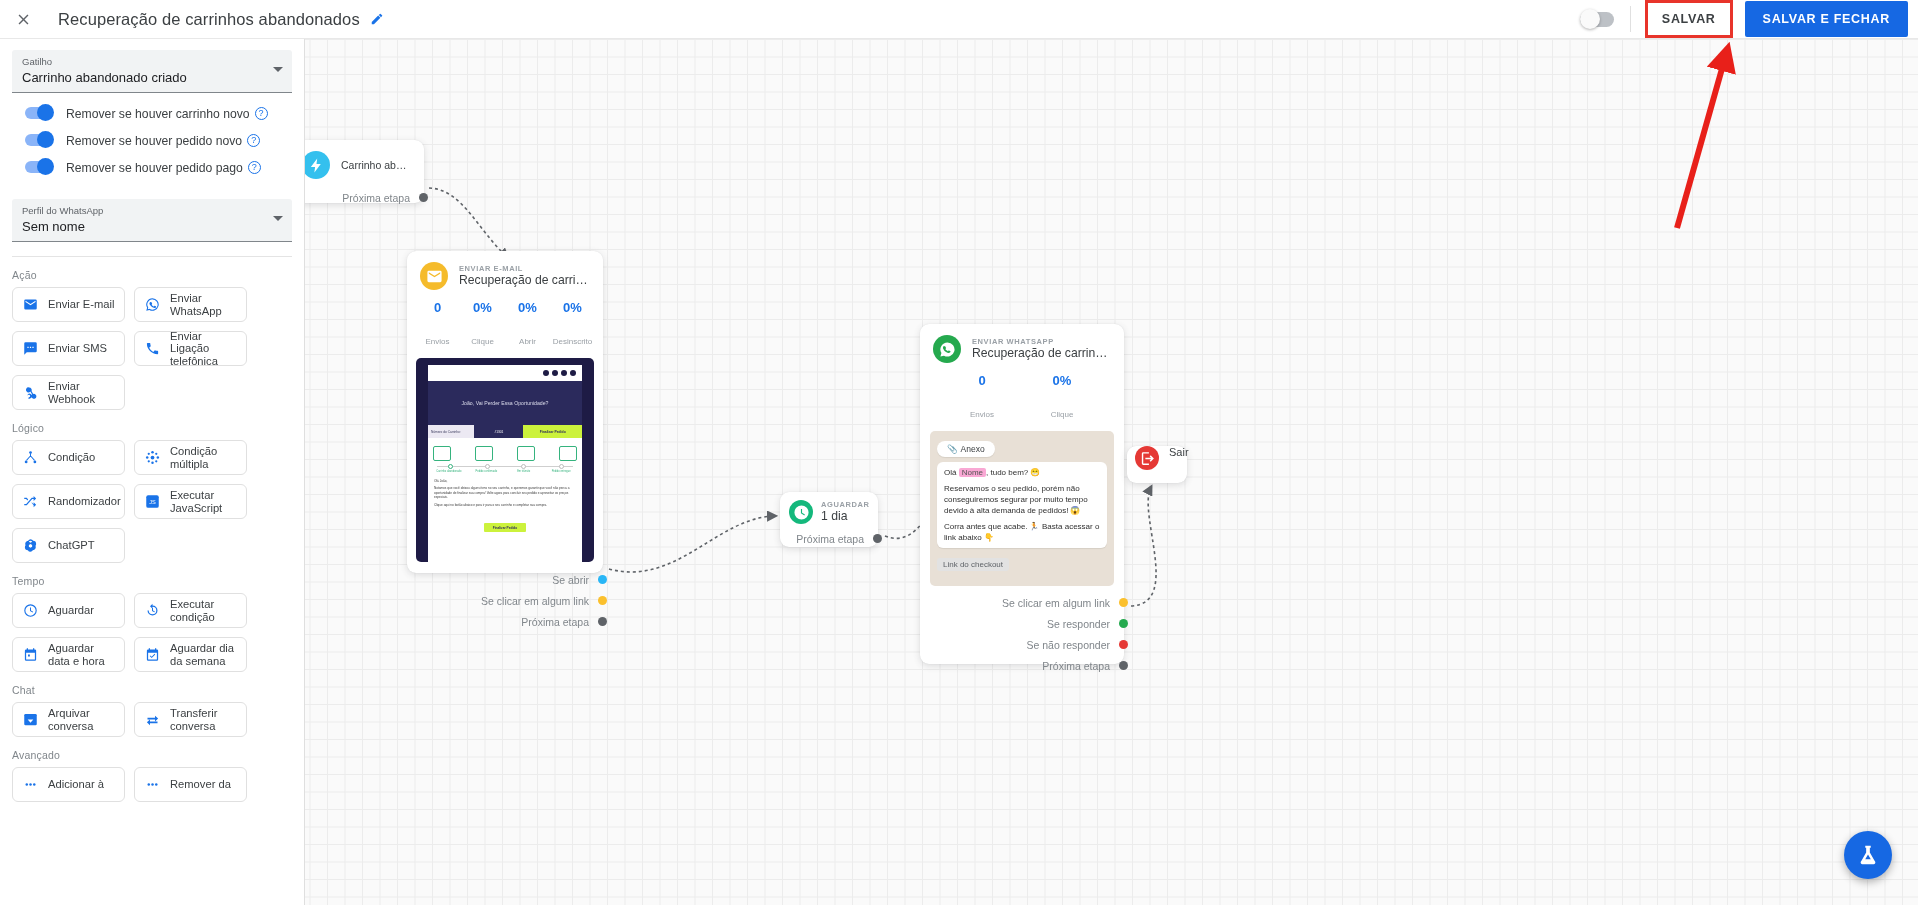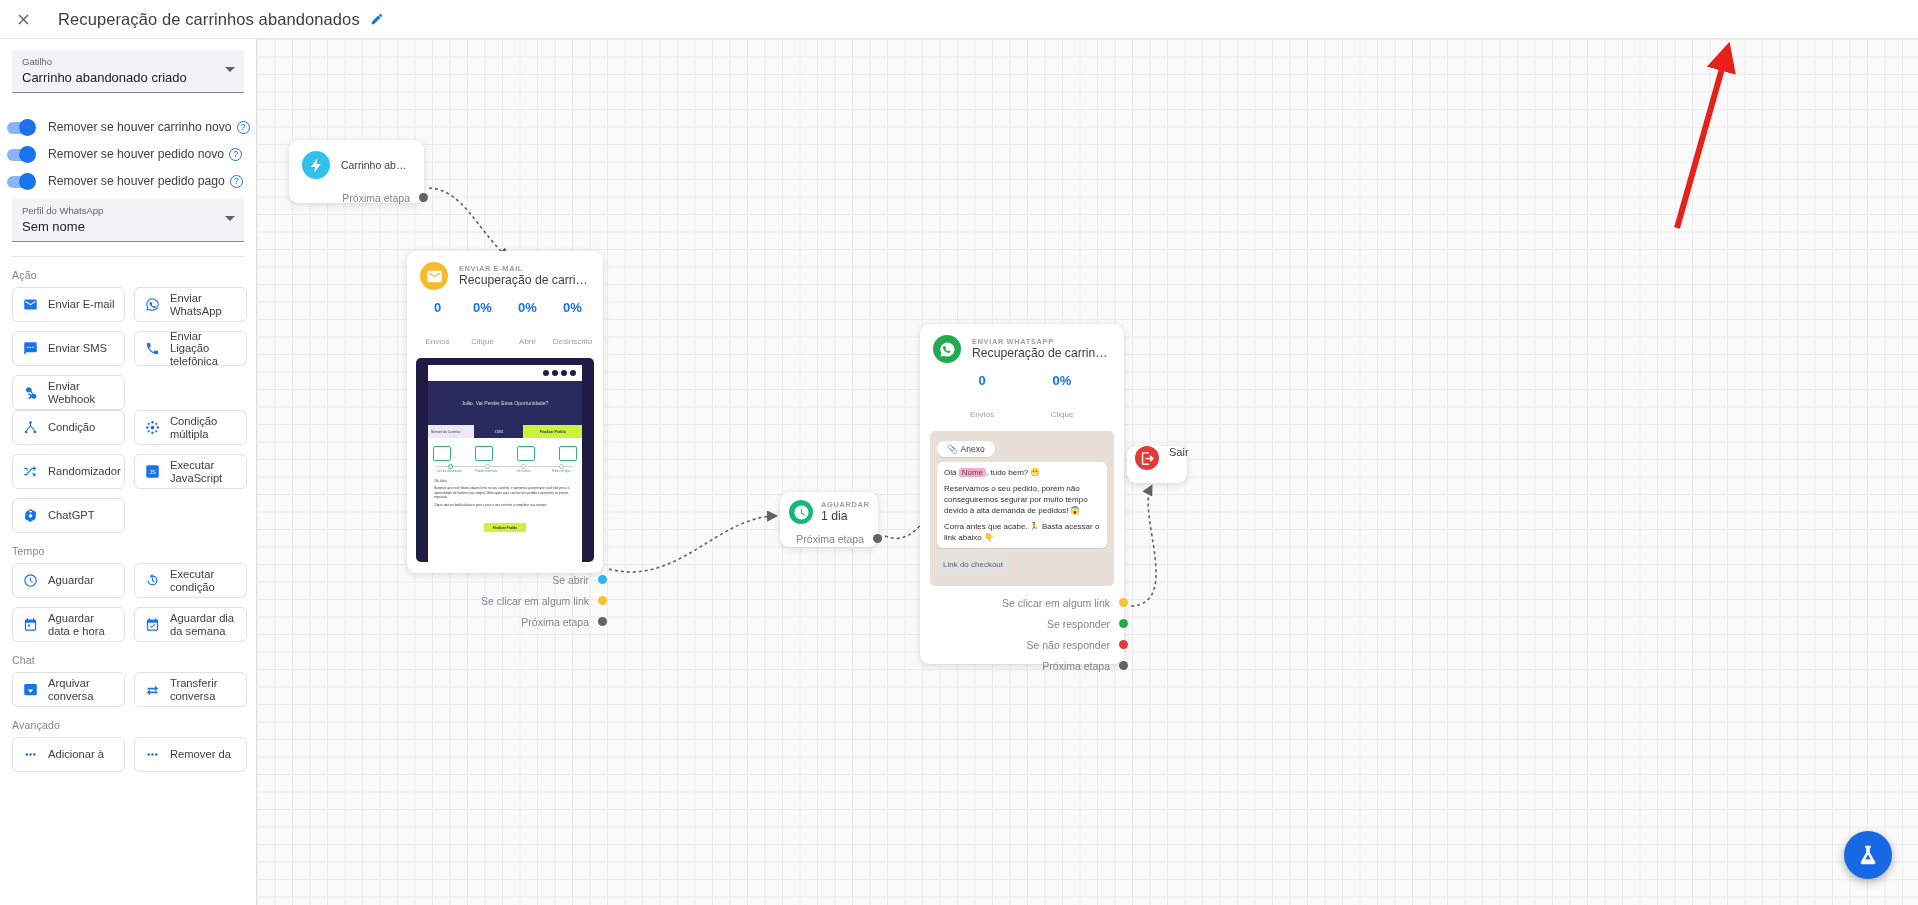--- a/index.html
+++ b/index.html
@@ -48,40 +48,40 @@
   }
   .btn-salvar-fechar {
     background: #1668e3; color: #fff; border: none;
     font-size: 12.5px; font-weight: bold; letter-spacing: .7px;
     padding: 11px 18px; cursor: pointer; border-radius: 2px;
     font-family: "Liberation Sans", sans-serif;
   }
 
   
   .sidebar {
-    position: absolute; top: 39px; left: 0; width: 257px; height: 866px;
+    position: absolute; top: 39px; left: 0; width: 305px; height: 866px;
     background: #fff; border-right: 1px solid #dfdfdf;
     overflow: hidden; z-index: 30;
   }
   .field-wrap { margin: 11px 12px 0 12px; }
   .sel-field {
     background: #f1f3f4; border-bottom: 1px solid #80868b;
     padding: 6px 10px 5px 10px; position: relative; cursor: pointer;
     border-radius: 3px 3px 0 0;
   }
   .sel-label { font-size: 9.5px; color: #5f6368; line-height: 12px; }
   .sel-value { font-size: 13px; color: #202124; line-height: 19px; }
   .sel-arrow {
     position: absolute; right: 9px; top: 17px;
     width: 0; height: 0; border-left: 5px solid transparent;
     border-right: 5px solid transparent; border-top: 5px solid #5f6368;
   }
   .toggles { margin: 14px 0 0 0; }
   .toggle-row {
-    display: flex; align-items: flex-end; height: 27px; padding-left: 7px;
+    display: flex; align-items: flex-start; height: 27px; padding-left: 25px;
   }
   .mini-toggle {
     width: 27px; height: 12px; border-radius: 7px; background: #8ab4f8;
     position: relative; cursor: pointer; flex: none;
   }
   .mini-toggle .mknob {
     position: absolute; right: -2px; top: -3px; width: 17px; height: 17px;
     border-radius: 50%; background: #1a73e8;
   }
   .toggle-text { font-size: 12.2px; color: #3c4043; margin-left: 14px; white-space: nowrap; }
@@ -236,20 +236,28 @@
     <svg viewBox="0 0 24 24">
         <path d="M19 6.41 17.59 5 12 10.59 6.41 5 5 6.41 10.59 12 5 17.59 6.41 19 12 13.41 17.59 19 19 17.59 13.41 12z" fill="currentColor"></path>
       </svg>
   </div>
   <div class="flow-title">Recuperação de carrinhos abandonados</div>
   <div class="edit-pencil">
     <svg viewBox="0 0 24 24">
         <path d="M3 17.25V21h3.75L17.81 9.94l-3.75-3.75L3 17.25zM20.71 7.04a1 1 0 0 0 0-1.41l-2.34-2.34a1 1 0 0 0-1.41 0l-1.83 1.83 3.75 3.75 1.83-1.83z"></path>
       </svg>
   </div>
+  <div class="topbar-right">
+    <div class="toggle-switch">
+        <div class="knob"></div>
+      </div>
+    <div class="vsep"></div>
+    <button class="btn-salvar">SALVAR</button>
+    <button class="btn-salvar-fechar">SALVAR E FECHAR</button>
+  </div>
 </div>
 
 <div class="sidebar">
 
   <div class="field-wrap">
     <div class="sel-field">
       <div class="sel-label">Gatilho</div>
       <div class="sel-value">Carrinho abandonado criado</div>
       <div class="sel-arrow"></div>
     </div>
@@ -326,20 +334,21 @@
     <div class="tile">
       <span class="tile-ic">
           <svg viewBox="0 0 24 24">
             <path d="M10 4a4 4 0 0 1 3.6 5.7l2.7 4.6a4 4 0 1 1-1.7 1l-2.8-4.8a4 4 0 1 1-1.8-6.5zM7.5 15a4 4 0 1 1 .8 6.4l1-1.8A2 2 0 1 0 7.5 17z"></path>
           </svg>
         </span>
       <span class="tile-lbl">Enviar Webhook</span>
     </div>
   </div>
 
+  <div class="group-title">Lógico</div>
   <div class="tiles">
     <div class="tile">
       <span class="tile-ic">
           <svg viewBox="0 0 24 24">
             <circle cx="12" cy="4" r="2.2"></circle>
             <circle cx="5" cy="19" r="2.2"></circle>
             <circle cx="19" cy="19" r="2.2"></circle>
             <path d="M11.2 6h1.6v5h-1.6z"></path>
             <path d="M12 10.4 6.2 17l-1.2-1 5.8-6.6zM12 10.4 17.8 17l1.2-1-5.8-6.6z"></path>
           </svg>

